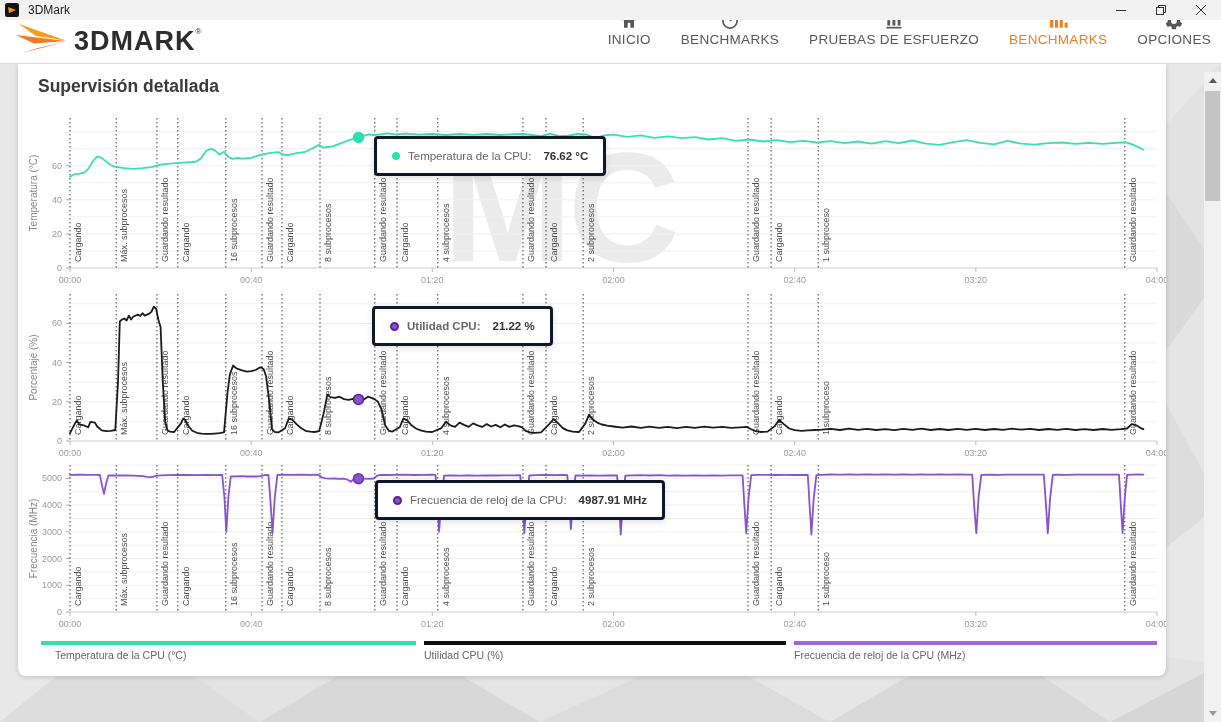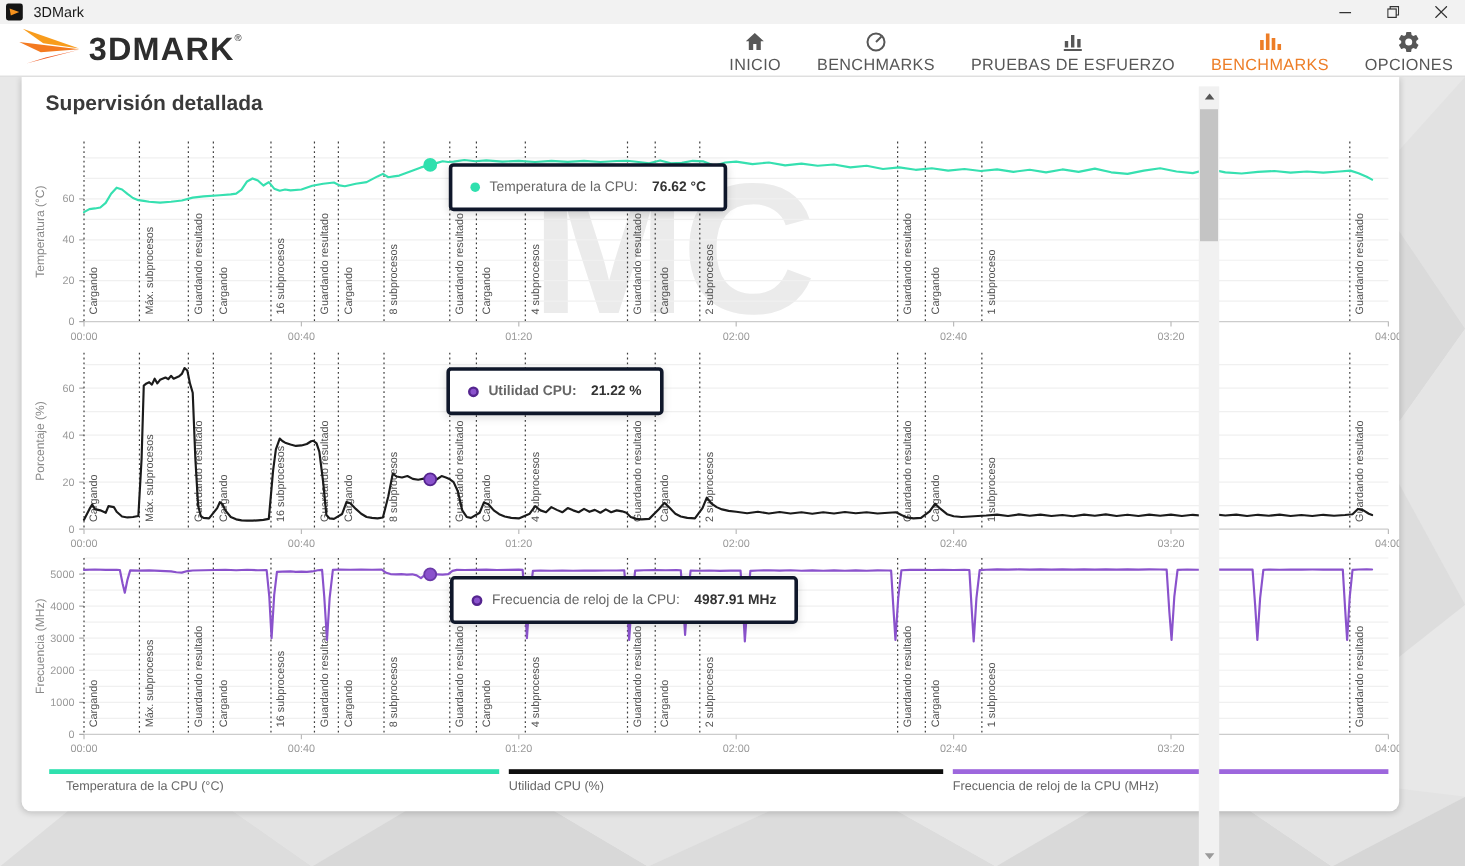--- a/index.html
+++ b/index.html
@@ -14,27 +14,27 @@
   .titlebar-text { font-size:12px; color:#1a1a1a; margin-left:9px; }
   .win-controls { position:absolute; right:0; top:0; height:20px; display:flex; }
   .win-btn { width:40px; height:20px; display:flex; align-items:center; justify-content:center; color:#333; }
 
   
   .header { position:absolute; left:0; top:20px; width:1221px; height:44px; background:#ffffff;
             border-bottom:1px solid #d9d9d9; z-index:30; }
   .logo { position:absolute; left:16px; top:4px; display:flex; align-items:center; }
   .logo-text { font-size:27px; font-weight:800; color:#2d2d2d; letter-spacing:1px; margin-left:6px; }
   .logo-reg { font-size:8px; color:#2d2d2d; vertical-align:top; position:relative; top:-10px; }
-  .nav { position:absolute; right:10px; top:0; height:44px; display:flex; align-items:flex-end; gap:30px; padding-bottom:3px; }
+  .nav { position:absolute; right:10px; top:0; height:44px; display:flex; align-items:flex-end; gap:30px; padding-bottom:17px; }
   .nav-item { display:flex; flex-direction:column; align-items:center; gap:1px; color:#575757; cursor:pointer; }
   .nav-item.active { color:#ed7d26; }
   .nav-label { font-size:13.5px; letter-spacing:0.3px; }
 
   
-  .main { position:absolute; left:0; top:64px; width:1016px; height:658px; }
+  .main { position:absolute; left:0; top:64px; width:1221px; height:658px; }
   .poly-bg { position:absolute; left:0; top:0; }
 
   .card { position:absolute; left:18px; top:0; width:1148px; height:612px; background:#ffffff;
           border-radius:0 0 8px 8px; box-shadow:0 1px 5px rgba(0,0,0,.18); }
   .page-title { position:absolute; left:20px; top:12px; font-size:17.5px; font-weight:bold; color:#3a3a3a; }
   .watermark { position:absolute; left:425px; top:55px; font-size:155px; font-weight:bold;
                color:#ebebeb; letter-spacing:-4px; z-index:0; user-select:none; }
   #charts-svg { position:absolute; left:0; top:0; z-index:1; }
 
   

